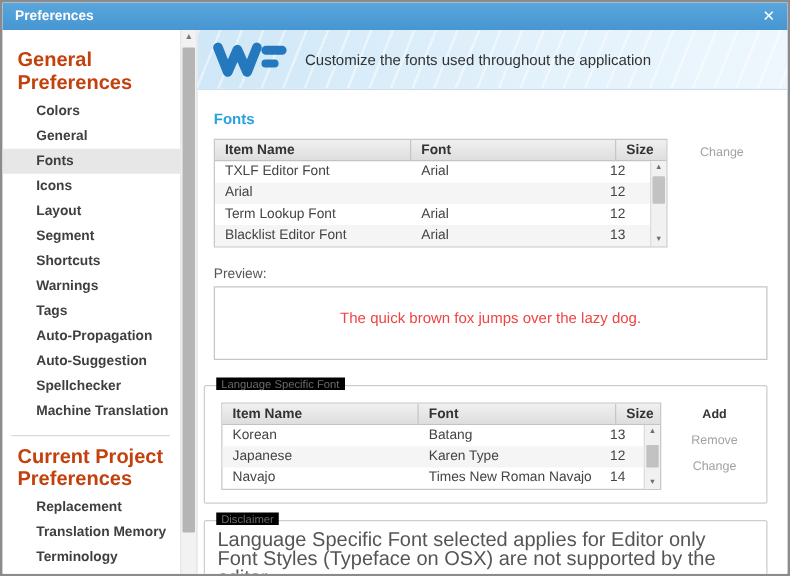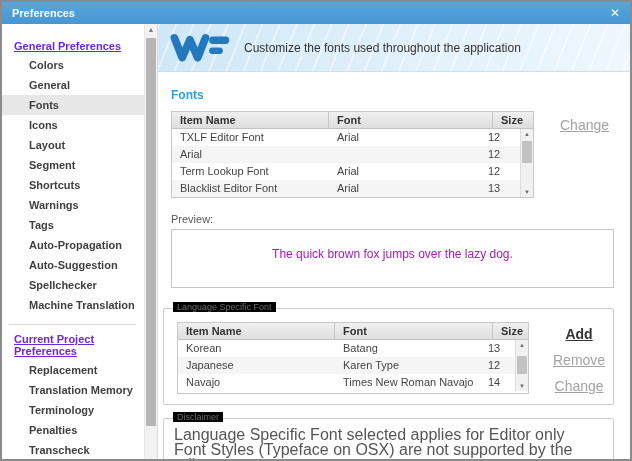--- a/index.html
+++ b/index.html
@@ -17,21 +17,21 @@
     display:flex; align-items:center; padding:0 10px;
   }
   .titlebar .title { color:#fff; font-size:11px; font-weight:bold; }
   .titlebar .close { margin-left:auto; color:#fff; font-size:12px; font-weight:bold; cursor:pointer; line-height:1; }
 
   
   .bodyrow { display:flex; height:437px; }
 
   
   .sidebar { width:142px; background:#fff; padding-top:8px; flex:none; }
-  .side-section-header { font-size:11px; font-weight:bold; color:#6d28d9; margin:8px 0 3px 12px;text-decoration:underline; }
+  .side-section-header { font-size:16px; font-weight:bold; color:#c2410c; margin:8px 0 3px 12px; }
   .side-item { font-size:11px; font-weight:600; color:#3f3f3f; padding:4px 0 4px 27px; cursor:pointer; }
   .side-item.selected { background:#e7e7e7; }
   .side-divider { border-top:1px solid #d9d9d9; margin:9px 8px 2px 7px; }
 
   
   .side-scroll { width:13px; flex:none; background:#f2f2f2; border-left:1px solid #e7e7e7; position:relative; }
   .side-scroll .arrow-up { position:absolute; top:2px; left:0; width:12px; text-align:center; font-size:7px; color:#7a7a7a; }
   .side-scroll .thumb { position:absolute; top:14px; left:1px; width:10px; height:388px; background:#b5b5b5; border-radius:1px; }
 
   
@@ -74,32 +74,32 @@
   
   .vscroll { width:13px; flex:none; background:#f1f1f1; border-left:1px solid #ddd; position:relative; }
   .vscroll .arrow-up, .vscroll .arrow-down { position:absolute; left:0; width:12px; text-align:center; font-size:6px; color:#6f6f6f; }
   .vscroll .arrow-up { top:2px; }
   .vscroll .arrow-down { bottom:2px; }
   .vscroll .thumb { position:absolute; left:1px; width:10px; background:#c2c2c2; border-radius:1px; }
   .fonts-thumb { top:12px; height:22px; }
   .lang-thumb { top:16px; height:18px; }
 
   .fonts-row { display:flex; margin-top:9px; }
-  .btn-label { font-size:14px; cursor:pointer;text-decoration:underline; }
+  .btn-label { font-size:10px; cursor:pointer; }
   .btn-disabled { color:#a2a2a2; }
   .btn-enabled { color:#333; font-weight:bold; }
   .change-top { margin:6px 0 0 26px; }
 
   
   .preview-label { margin-top:15px; font-size:11px; color:#555; }
   .preview-box {
     margin-top:4px; height:59px; border:1px solid #c6c6c6;
     display:flex; align-items:center; justify-content:center; padding-bottom:10px;
   }
-  .preview-text { font-size:12px; color:#a21caf; }
+  .preview-text { font-size:12px; color:#ef4444; }
 
   
   .fset { position:relative; border:1px solid #cdcdcd; border-radius:2px; margin-left:-8px; }
   .fset .legend {
     position:absolute; top:-7px; left:9px; background:#000000; padding:0 4px;
     font-size:9px; color:#6b6b6b;
   }
   .lang-fset { margin-top:20px; padding:13px 0 10px 13px; }
   .lang-inner { display:flex; }
   .lang-btns { margin-left:24px; padding-top:4px; display:flex; flex-direction:column; align-items:center; gap:10px; }

